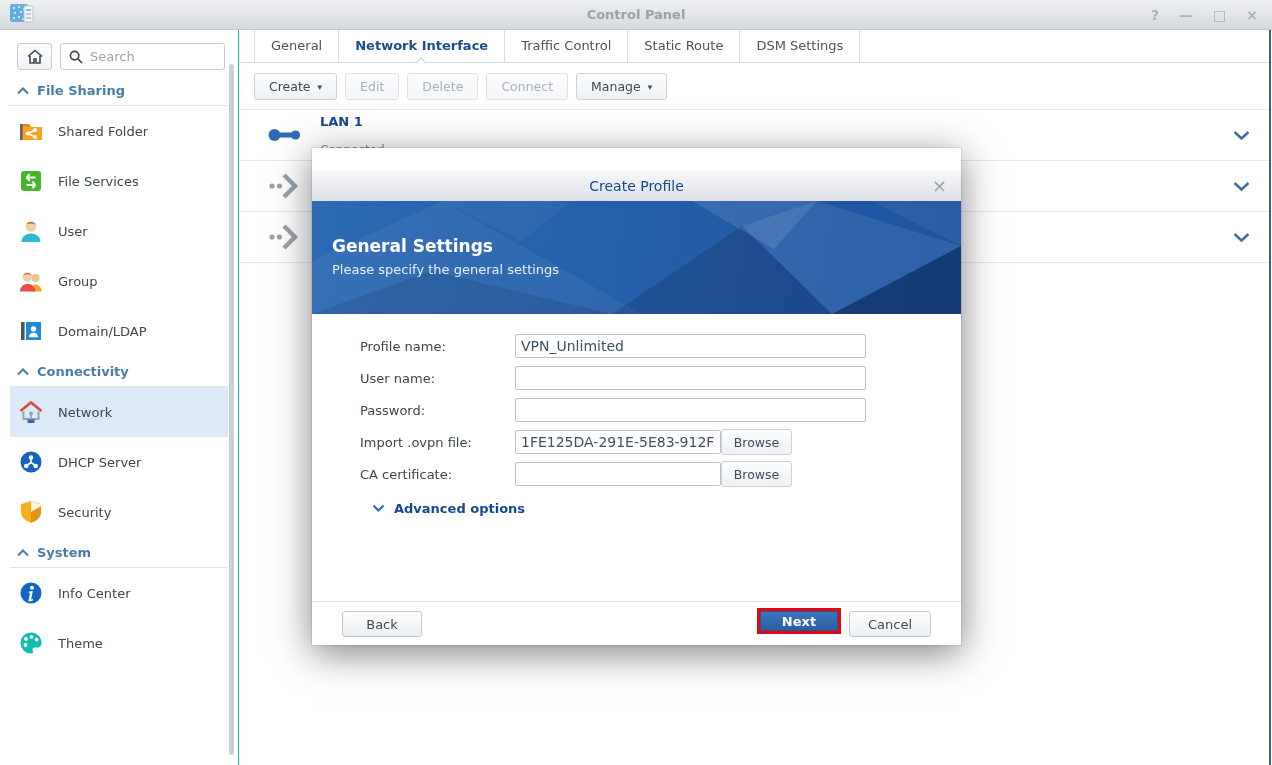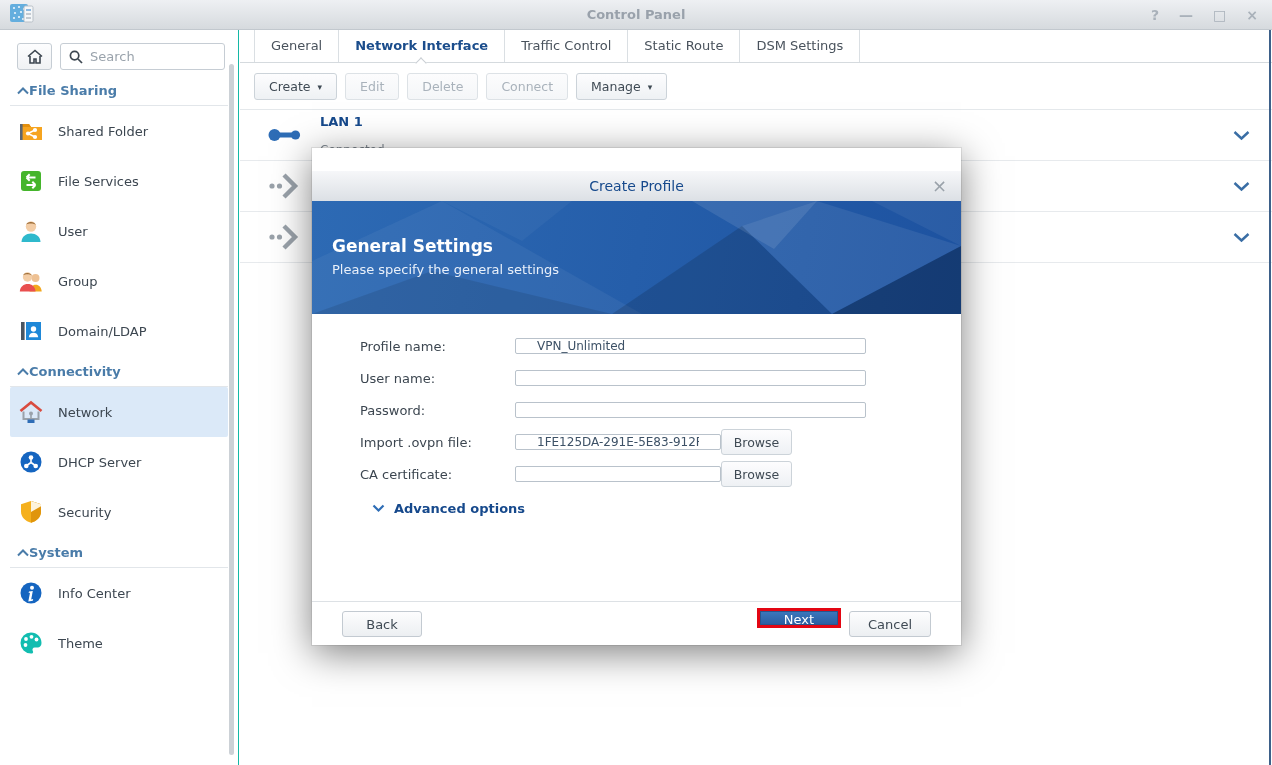--- a/index.html
+++ b/index.html
@@ -25,21 +25,21 @@
     border-right:1px solid #14b8a6; z-index:2; }
   .side-top { display:flex; gap:8px; padding:13px 0 0 17px; height:45px; }
   .home-btn { width:35px; height:27px; background:linear-gradient(#fdfdfe,#f0f2f4);
     border:1px solid #c6cdd4; border-radius:3px; display:flex; align-items:center; justify-content:center; cursor:pointer; }
   .search-box { width:165px; height:27px; border:1px solid #c6cdd4; border-radius:3px; background:#fff;
     display:flex; align-items:center; padding-left:8px; gap:7px; }
   .search-box input { border:none; outline:none; width:118px; font-size:13px; color:#3c4650;
     font-family:inherit; background:transparent; }
   .search-box input::placeholder { color:#9aa3ac; }
   .side-section-header { margin:0 10px; padding:8px 0 7px 7px; border-bottom:1px solid #e2e6ea;
-    display:flex; gap:0; align-items:center; color:#4a7ca9; font-size:13px; font-weight:bold; cursor:pointer; }
+    display:flex; gap:8px; align-items:center; color:#4a7ca9; font-size:13px; font-weight:bold; cursor:pointer; }
   .side-item { display:flex; align-items:center; gap:13px; height:50px; margin:0 10px;
     padding-left:7px; font-size:13px; color:#3c4650; border-radius:2px; cursor:pointer; }
   .side-item.selected { background:#dbe9f8; }
   .side-icon { width:28px; height:28px; display:flex; align-items:center; justify-content:center; flex:0 0 28px; }
   .side-scrollbar { position:absolute; right:4px; top:34px; bottom:10px; width:5px;
     background:#ccd1d6; border-radius:3px; }
 
   
   .main { position:absolute; left:240px; top:30px; right:0; bottom:0; background:#fff; z-index:1; }
   .tabbar { height:33px; border-bottom:1px solid #d5dade; display:flex; padding-left:14px; background:#fff; }
@@ -68,35 +68,35 @@
   .dlg-titlebar { height:30px; background:linear-gradient(#f6f7f9,#dce0e5); position:relative; }
   .dlg-title { text-align:center; line-height:30px; color:#16498c; font-weight:normal; font-size:14px;margin-top:23px; }
   .dlg-close { position:absolute; right:14px; top:0; line-height:29px; color:#9aa2aa; font-size:18px; cursor:pointer; }
   .dlg-banner { height:113px; position:relative; background:linear-gradient(100deg,#2d6ab4,#1d52a0); overflow:hidden; }
   .dlg-banner svg.facets { position:absolute; inset:0; }
   .banner-heading { position:absolute; left:20px; top:35px; color:#fff; font-size:17px; font-weight:bold; }
   .banner-sub { position:absolute; left:20px; top:61px; color:#e9f0fa; font-size:13px; }
   .dlg-body { padding:20px 0 0 48px; }
   .field-row { display:flex; align-items:center; margin-bottom:8px; height:24px; }
   .field-label { width:155px; font-size:13px; color:#3c4650; flex:0 0 155px; }
-  .field-input { width:351px; height:16px; border:1px solid #b9c2cb; border-radius:2px; padding:0 21px;
-    font-size:12px; color:#3d5166; font-family:inherit; outline:none; }
+  .field-input { width:351px; height:24px; border:1px solid #b9c2cb; border-radius:2px; padding:0 5px;
+    font-size:14px; color:#3d5166; font-family:inherit; outline:none; }
   .field-input.short { width:206px; }
   .browse-btn { width:71px; height:26px; font-size:12.5px; color:#3f4a54; font-family:inherit;
     background:linear-gradient(#fdfdfe,#eef1f4); border:1px solid #ccd3d9; border-radius:3px; cursor:pointer; }
   .advanced { display:flex; align-items:center; gap:9px; color:#16498c; font-weight:bold;
     font-size:13px; margin:15px 0 0 12px; cursor:pointer; }
   .dlg-footer { position:absolute; left:0; right:0; bottom:0; height:44px; border-top:1px solid #dde1e5; }
   .btn-light { background:linear-gradient(#fdfdfe,#eceff2); border:1px solid #c3cad1; border-radius:3px;
     font-size:13px; color:#3f4a54; font-family:inherit; cursor:pointer; }
   .back-btn { position:absolute; left:30px; top:9px; width:80px; height:26px; }
   .cancel-btn { position:absolute; right:30px; top:9px; width:82px; height:26px; }
   .next-outline { position:absolute; right:120px; top:6px; border:3px solid #e30613; line-height:0; }
-  .next-btn { width:78px; height:14px; background:linear-gradient(#3b76bb,#2b5fa2); border:1px solid #27558e;
-    color:#fff; font-size:13px; font-weight:normal; font-family:inherit; cursor:pointer; }
+  .next-btn { width:78px; height:20px; background:linear-gradient(#3b76bb,#2b5fa2); border:1px solid #27558e;
+    color:#fff; font-size:13px; font-weight:bold; font-family:inherit; cursor:pointer; }
 </style>
 </head>
 <body>
 
 <div class="window">
 
   <div class="titlebar">
     <span class="app-icon">
       <svg width="26" height="22" viewBox="0 0 26 22">
         <rect x="0" y="0" width="18" height="18" rx="2" fill="#64aede"></rect>

